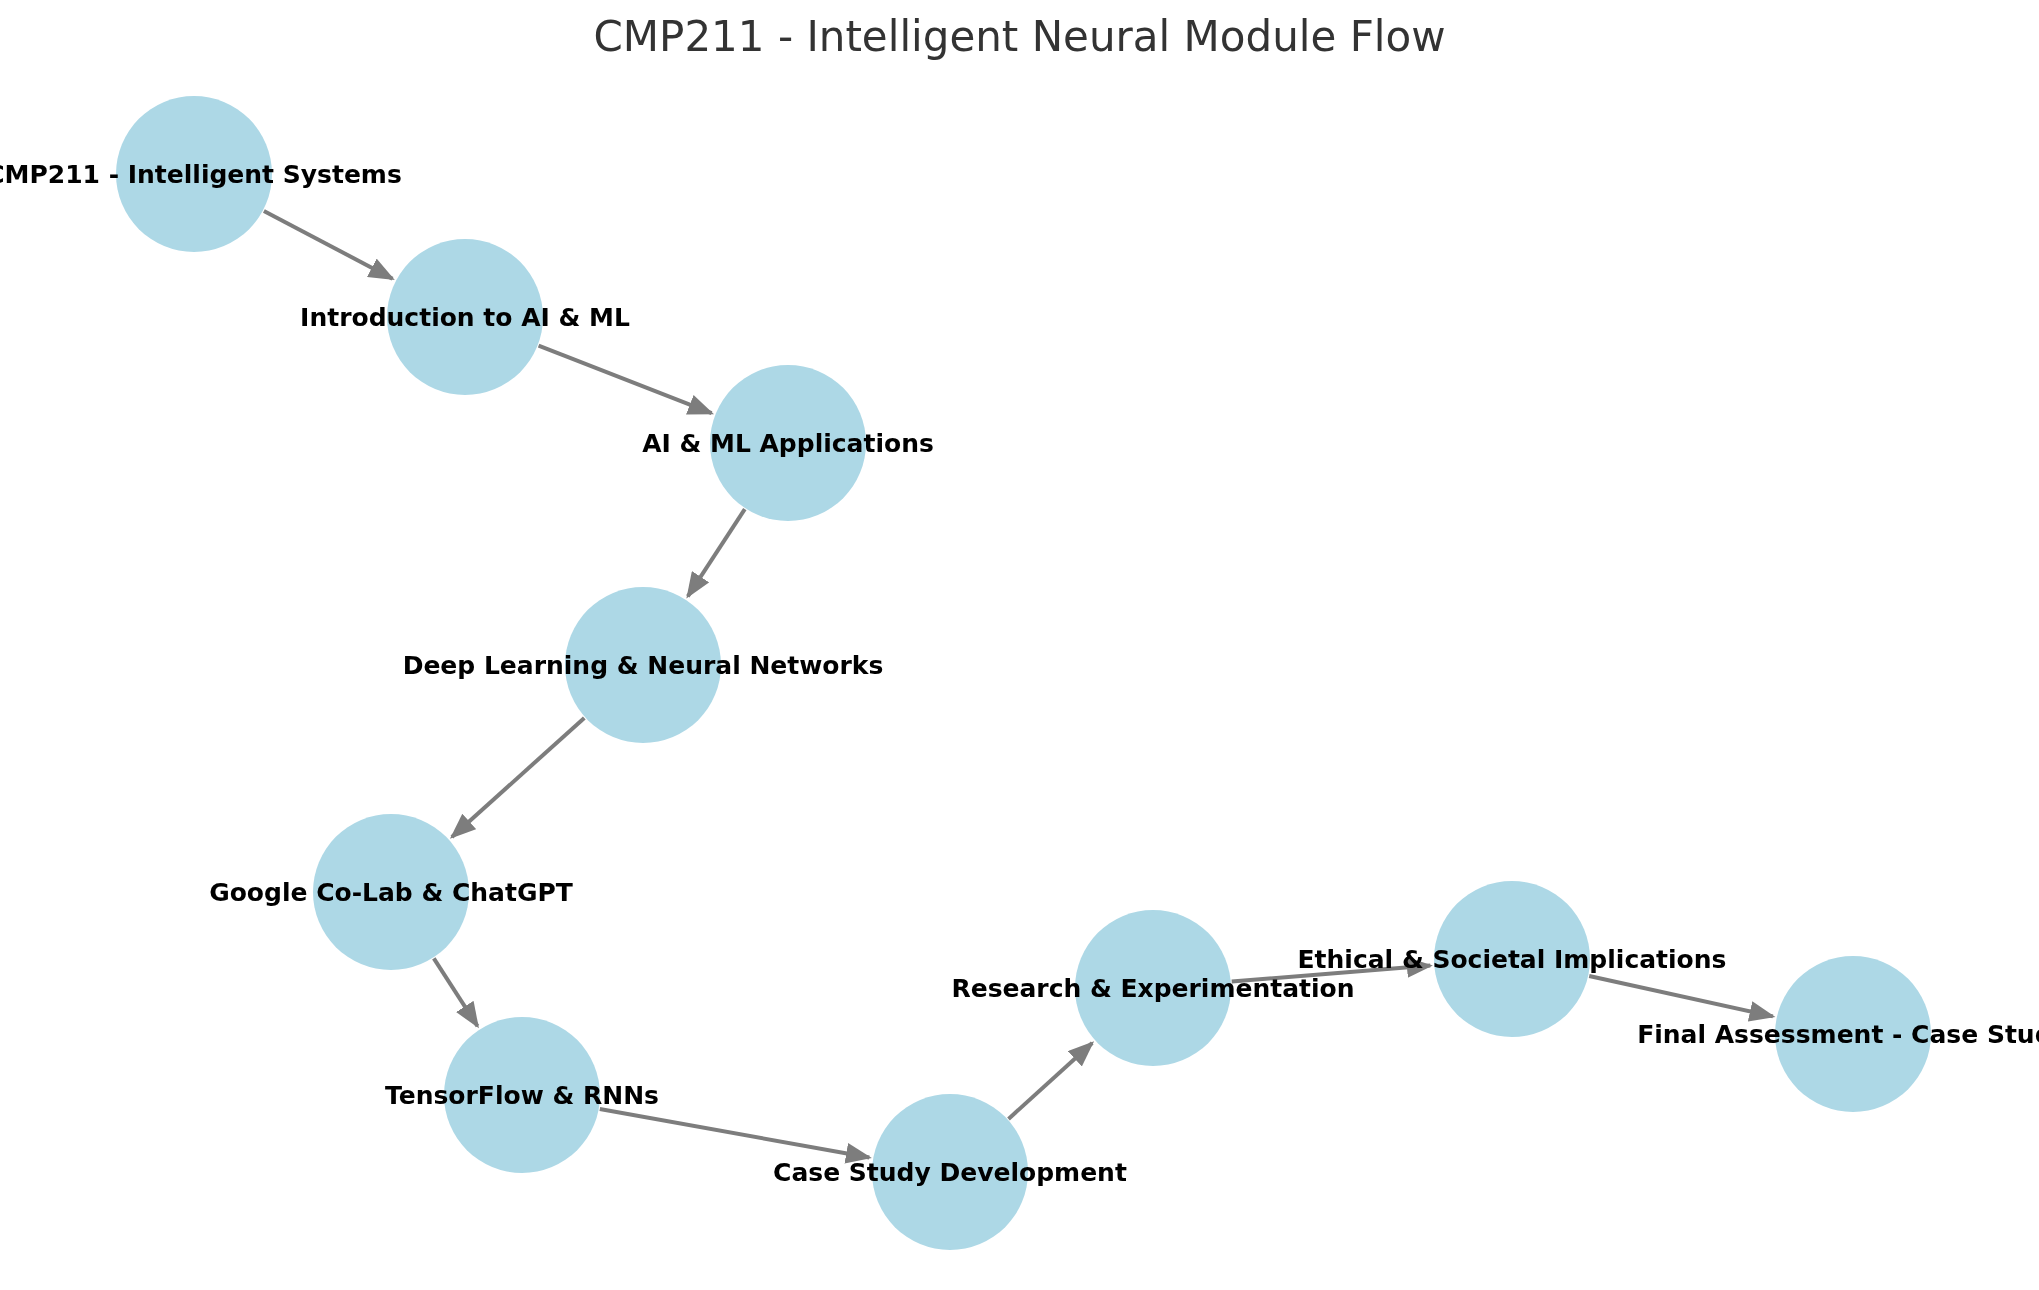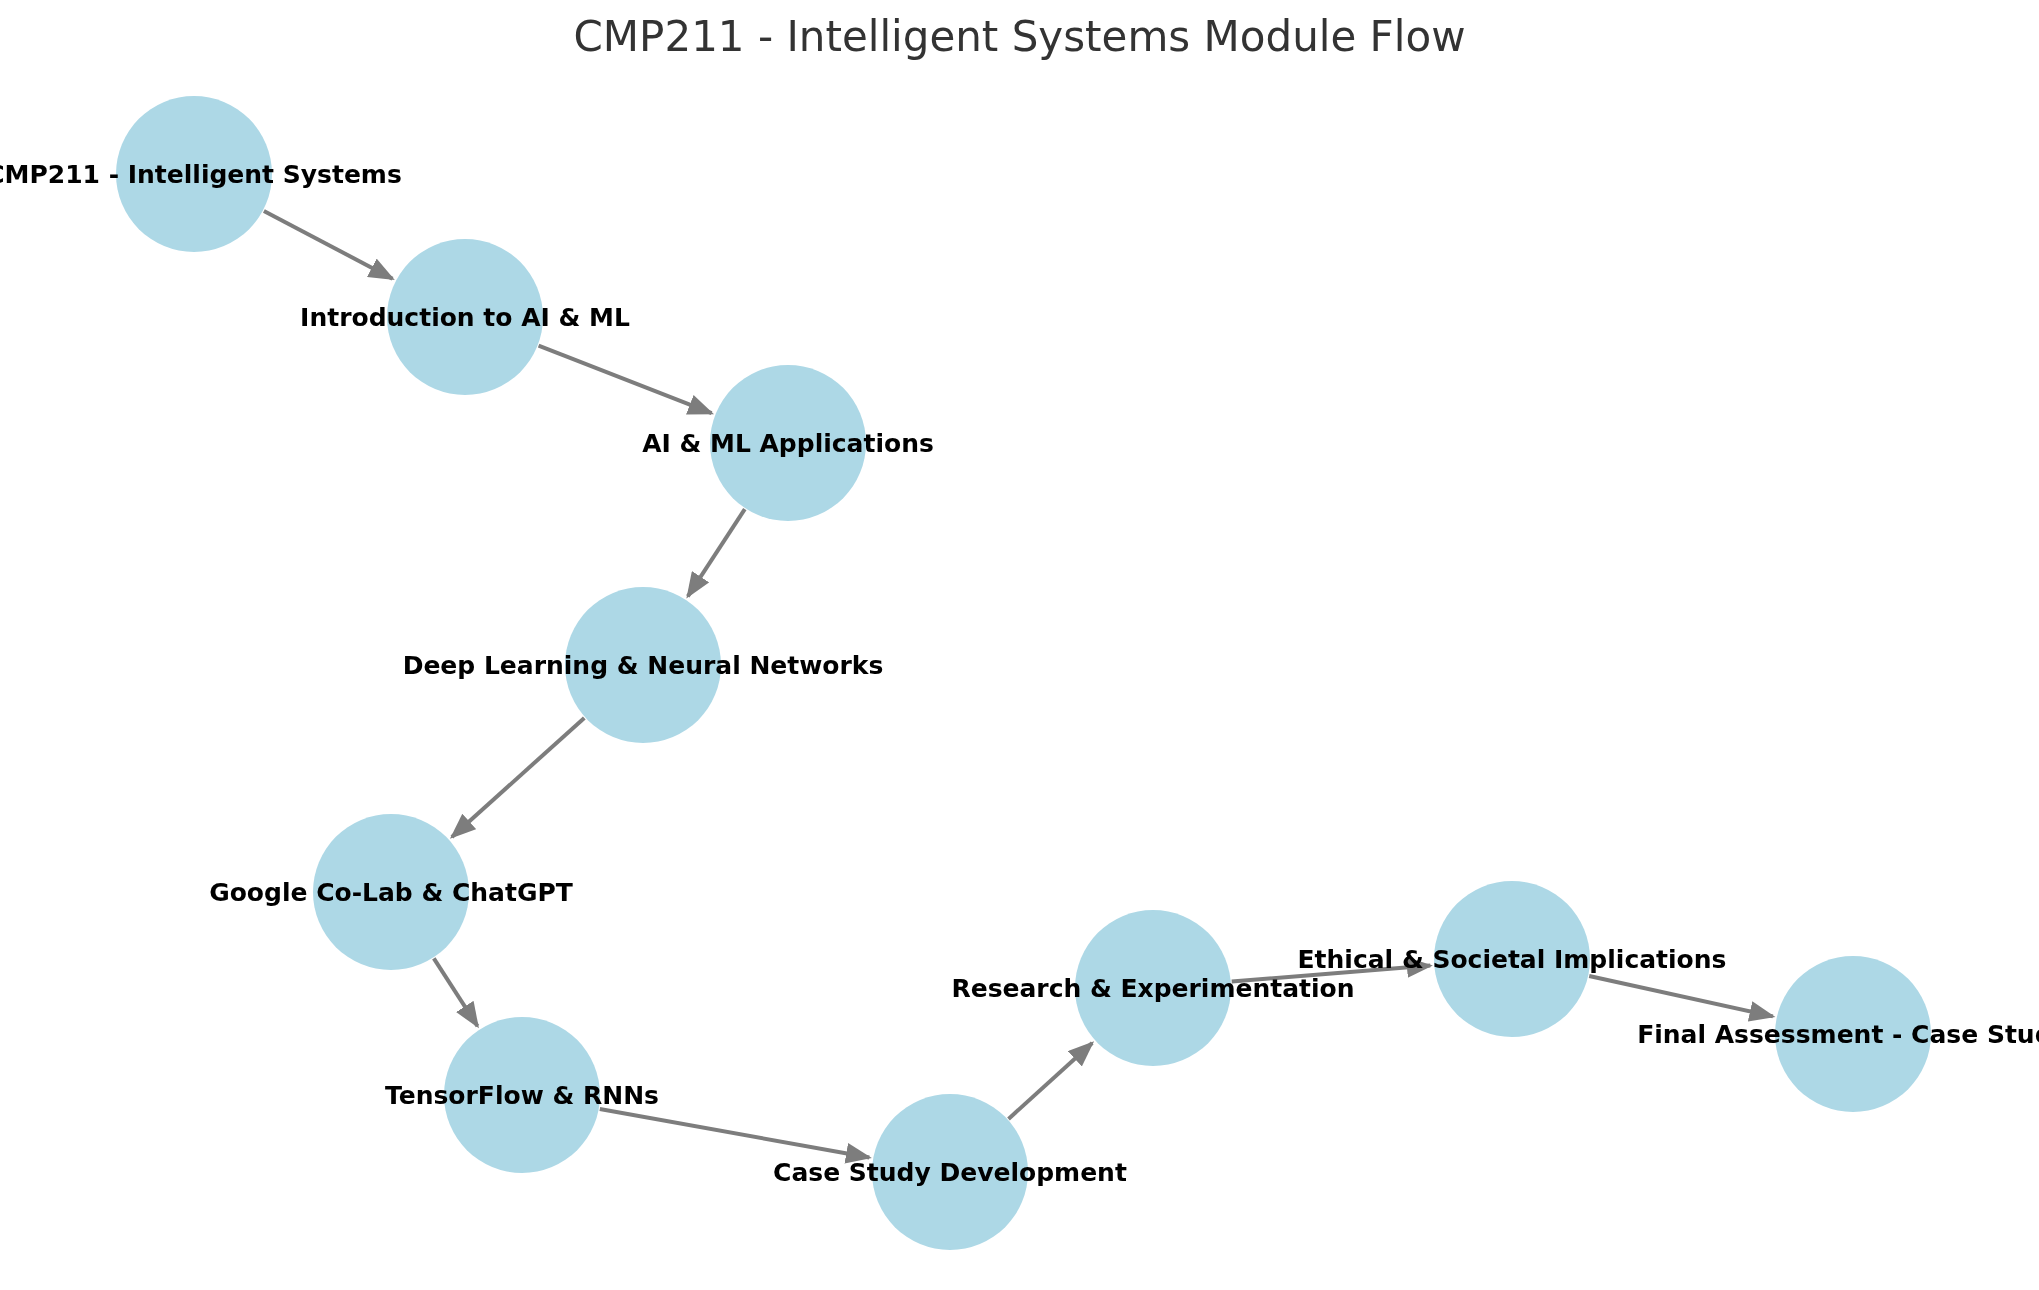--- a/index.html
+++ b/index.html
@@ -40,21 +40,21 @@
     font-family: "DejaVu Sans", sans-serif;
     font-weight: bold;
     font-size: 25px;
     white-space: pre;
   }
 </style>
 </head>
 <body>
 
 <div class="canvas">
-  <div class="diagram-title">CMP211 - Intelligent Systems Module Flow</div>
+  <div class="diagram-title">CMP211 - Intelligent Neural Module Flow</div>
 
   <svg class="graph" id="graph-svg" viewBox="0 0 2039 1290" xmlns="http://www.w3.org/2000/svg">
     <defs>
       <marker id="arrowhead" viewBox="0 0 10 8" refX="9" refY="4" markerWidth="6.5" markerHeight="5.2" orient="auto-start-reverse">
         <path id="arrowhead-path" d="M0 0 L10 4 L0 8 z" fill="#7d7d7d"></path>
       </marker>
     </defs>
     <g id="edges-layer">
         <line x1="263.9" y1="210.9" x2="392.5" y2="278.7" stroke="#7d7d7d" stroke-width="4" marker-end="url(#arrowhead)"></line>
         <line x1="538.6" y1="345.7" x2="711.6" y2="413.2" stroke="#7d7d7d" stroke-width="4" marker-end="url(#arrowhead)"></line>

